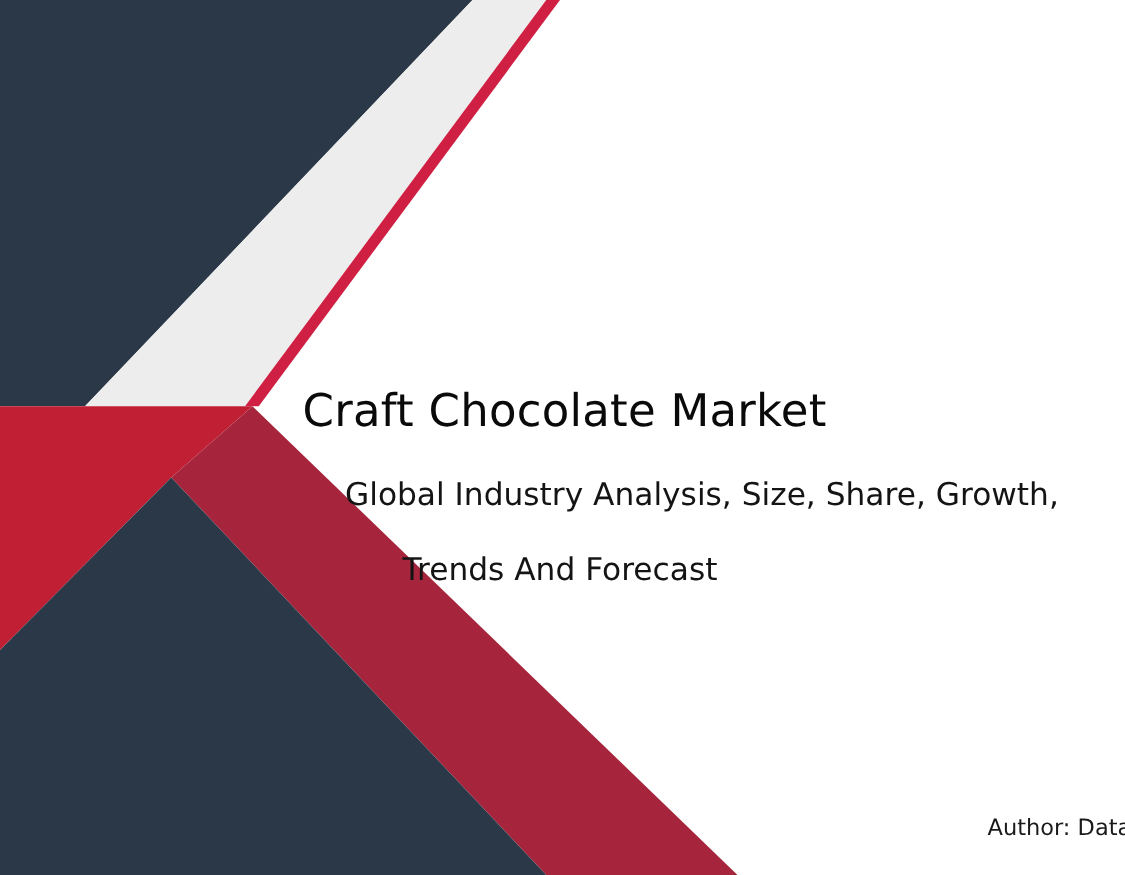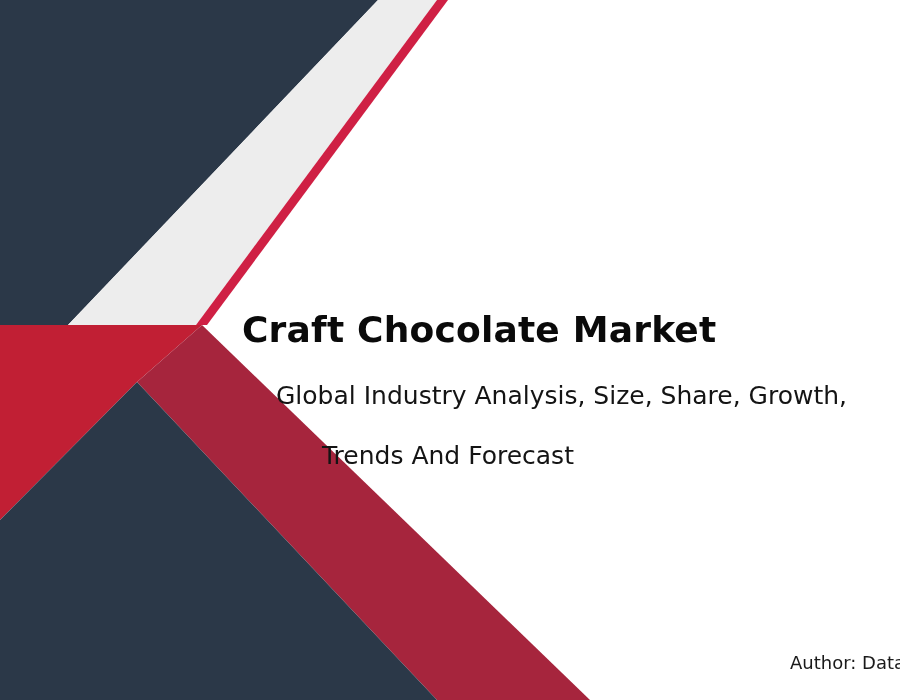--- a/index.html
+++ b/index.html
@@ -34,21 +34,21 @@
     left: 0;
     width: 900px;
     height: 700px;
   }
   .title {
     position: absolute;
     left: 242px;
     top: 308px;
     width: 640px;
     font-size: 36px;
-    font-weight: bold;
+    font-weight: normal;
     color: #0a0a0a;
     letter-spacing: 0.2px;
     line-height: 44px;
     white-space: nowrap;
     font-family: "DejaVu Sans", sans-serif;
   }
   .subtitle {
     position: absolute;
     left: 276px;
     top: 366px;

